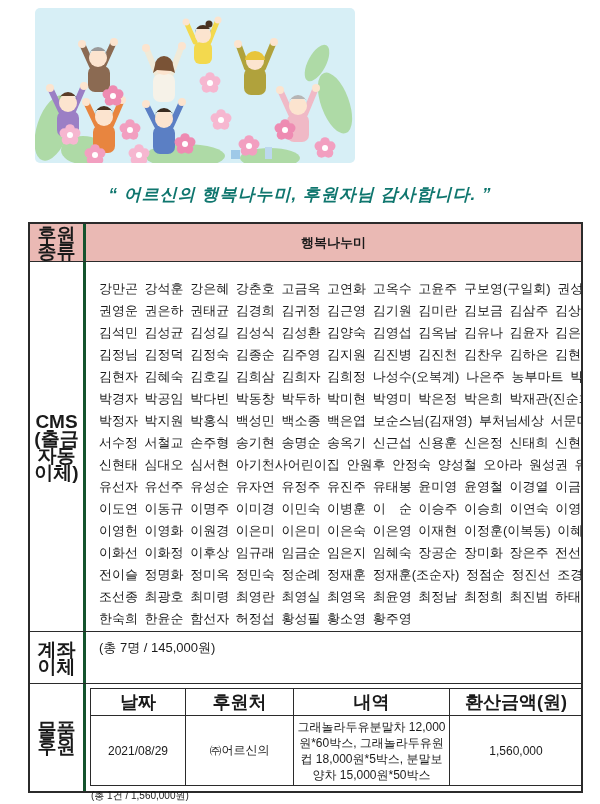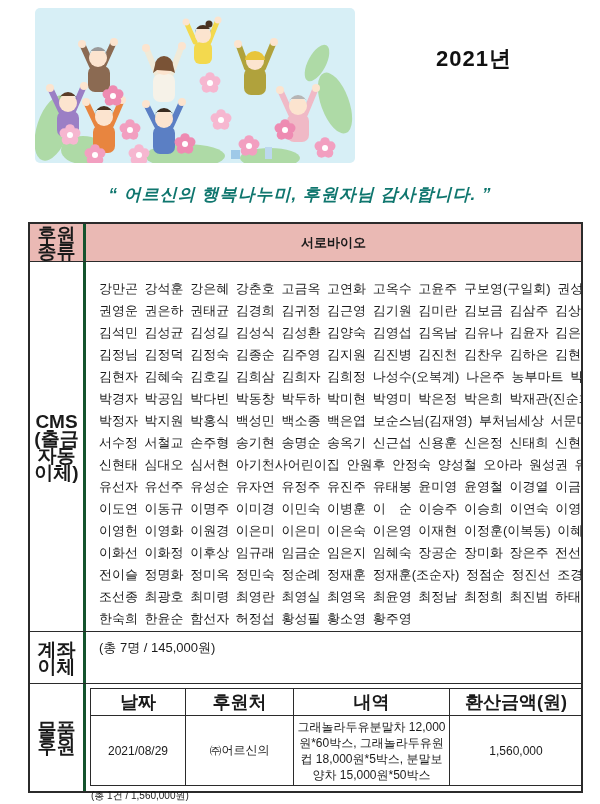--- a/index.html
+++ b/index.html
@@ -161,31 +161,30 @@
         <use href="#fw" x="104" y="147" fill="#f6b7d0"></use>
         <use href="#fw" x="60" y="147" fill="#f29fc0"></use>
         <use href="#fw" x="175" y="75" fill="#f6b7d0"></use>
         <rect x="196" y="142" width="9" height="9" fill="#9fc9e8"></rect>
         <rect x="230" y="139" width="7" height="12" fill="#bcd8ee"></rect>
       </g>
     </svg>
   </div>
 
   <div class="title-block">
-    <div class="title-line1">2021년</div>
   </div>
 
   <div class="quote">“ 어르신의 행복나누미, 후원자님 감사합니다. ”</div>
 
   <div class="donor-table">
 
     <div class="t-row row-header">
       <div class="col-type">후원
 종류</div>
-      <div class="col-content">서로바이오</div>
+      <div class="col-content">행복나누미</div>
     </div>
 
     <div class="t-row row-cms">
       <div class="col-type">CMS
 (출금
 자동
 이체)</div>
       <div class="col-content">
         <div class="cms-names">
             <div class="name-line">강만곤 강석훈 강은혜 강춘호 고금옥 고연화 고옥수 고윤주 구보영(구일회) 권성수</div>

